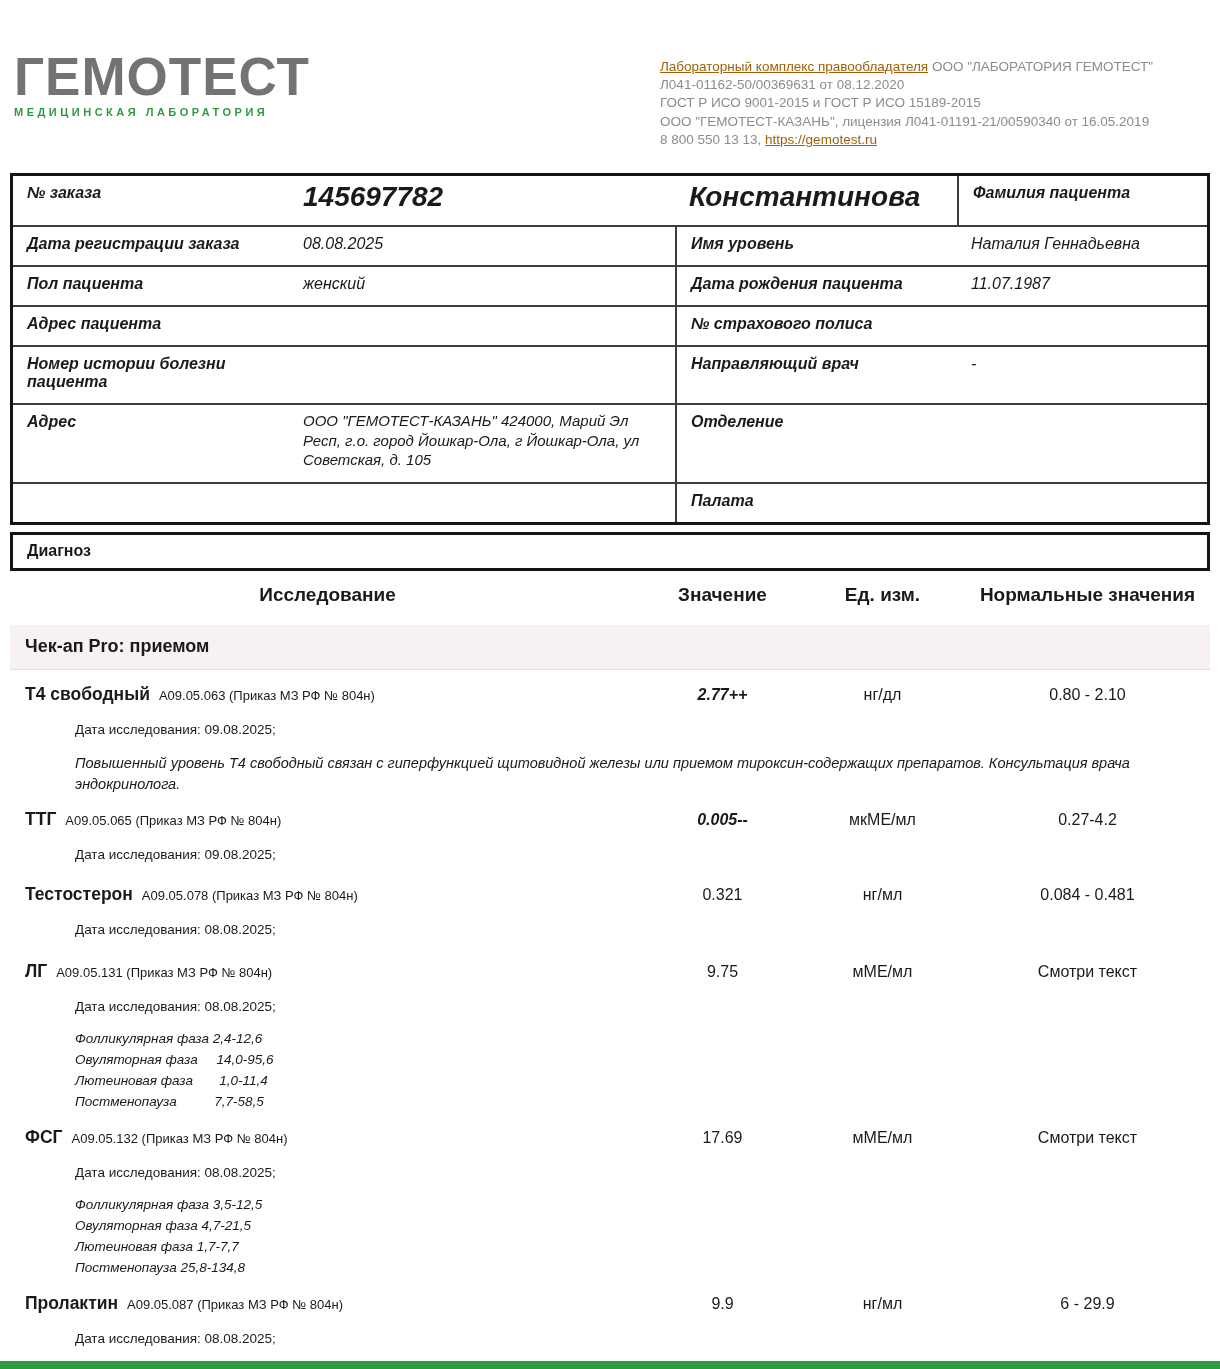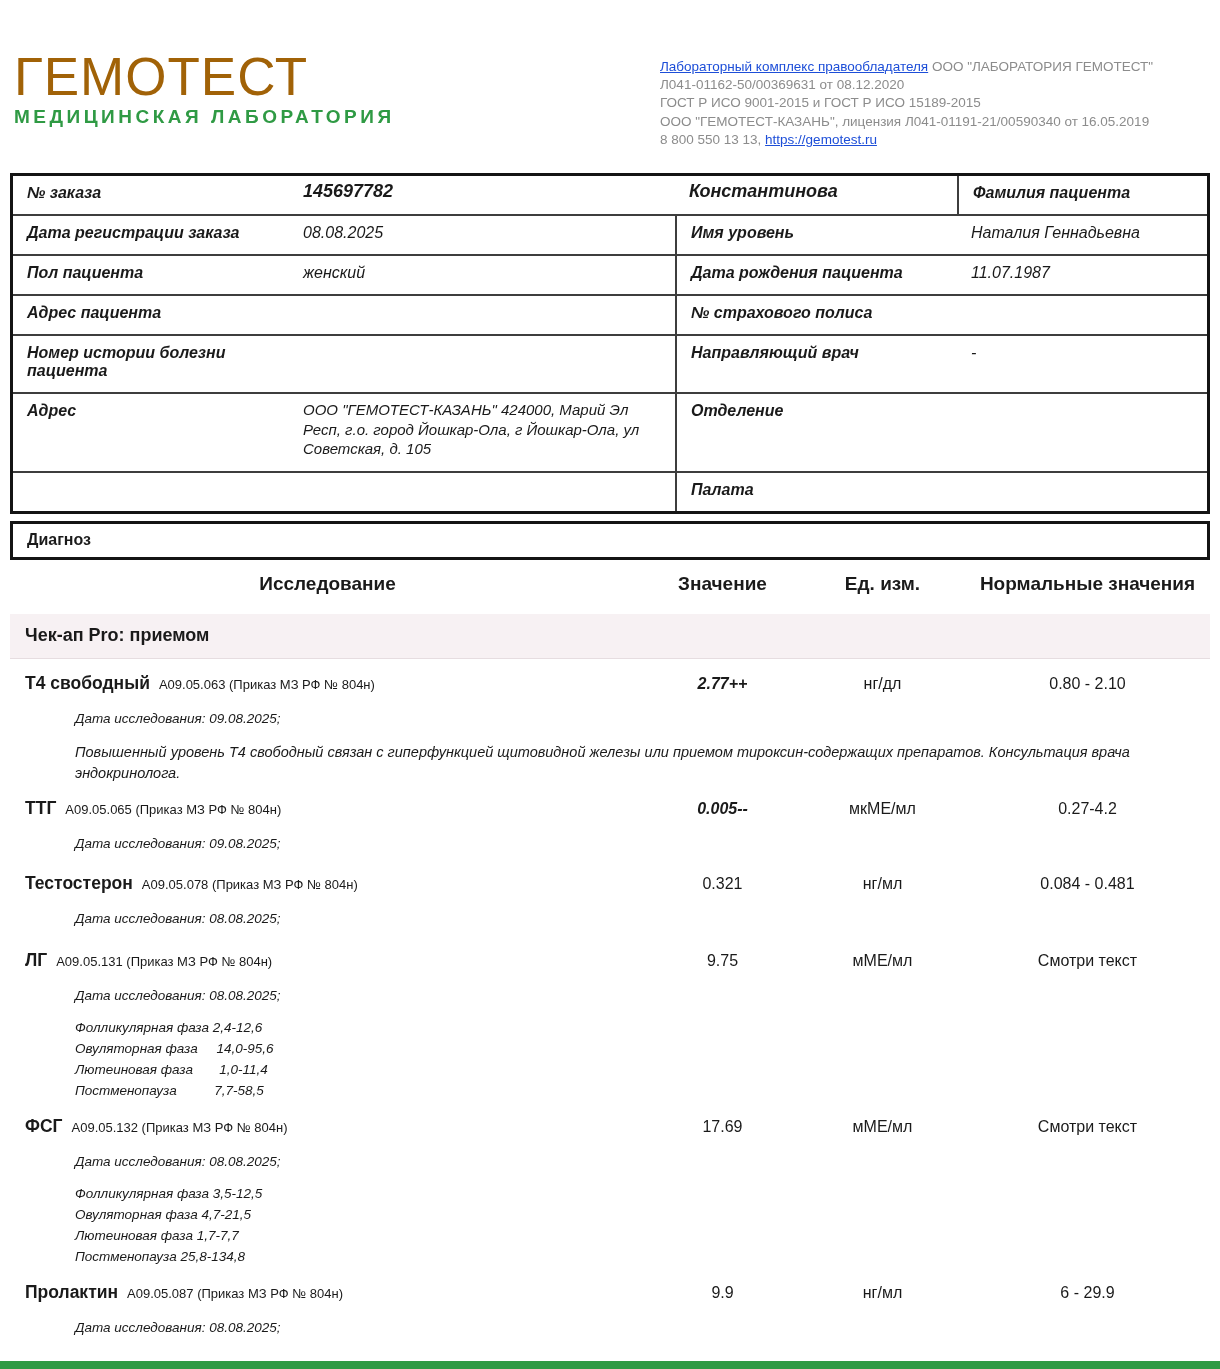--- a/index.html
+++ b/index.html
@@ -1,52 +1,52 @@
 <!DOCTYPE html>
 <html lang="ru"><head>
 <meta charset="utf-8">
 <style>
   * { box-sizing: border-box; margin: 0; padding: 0; }
   body { background: #ffffff; font-family: "Liberation Sans", sans-serif; color: #1a1a1a; }
   .page { width: 1220px; height: 1369px; position: relative; background: #fff; overflow: hidden; }
 
   
   .header { display: flex; padding: 52px 12px 0 14px; }
-  .logo-title { font-size: 53px; font-weight: normal; color: #a16207; letter-spacing: 1px; line-height: 0.95; }
-  .logo-subtitle { font-size: 19px; font-weight: bold; color: #2f9a44; letter-spacing: 3.5px; margin-top: 4px; }
+  .logo-title { font-size: 53px; font-weight: bold; color: #737373; letter-spacing: 1px; line-height: 0.95; }
+  .logo-subtitle { font-size: 11px; font-weight: bold; color: #2f9a44; letter-spacing: 3.5px; margin-top: 4px; }
   .org-info { margin-left: auto; width: 548px; font-size: 13.5px; color: #8c8c8c; line-height: 1.35; padding-top: 6px; }
-  .org-info a { color: #1d4ed8; text-decoration: underline; }
+  .org-info a { color: #a16207; text-decoration: underline; }
 
   
   .ptable { margin: 24px 10px 0 10px; border: 3px solid #141414; display: grid;
             grid-template-columns: 276px 386px 282px 1fr; }
   .pcell { padding: 8px 10px 12px 14px; font-size: 16px; display: flex; align-items: flex-start; font-style: italic; }
   .pcell.lbl { font-weight: bold; }
-  .pcell.big { font-size: 18px; font-weight: bold; padding-top: 5px; }
+  .pcell.big { font-size: 28px; font-weight: bold; padding-top: 5px; }
   .pcell.addr { font-size: 15px; line-height: 1.3; padding-top: 6px; }
   .rb { border-bottom: 2px solid #3d3d3d; }
   .c3 { border-left: 2px solid #3d3d3d; }
 
   
   .diagnosis { margin: 7px 10px 0 10px; border: 3px solid #141414; padding: 7px 14px 8px; font-size: 16px; font-weight: bold; }
 
   
   .results { padding: 0 10px; }
   .rgrid { display: grid; grid-template-columns: 1fr 155px 165px 245px; }
   .rhead { padding: 12px 0 10px; }
   .rhead .hcell { font-size: 19px; font-weight: bold; text-align: center; line-height: 1.3; }
   .section-bar { background: #f7f1f3; border-bottom: 1px solid #e6dde0; margin-top: 8px;
                  padding: 11px 0 12px 15px; font-size: 18px; font-weight: bold; }
   .test { padding-top: 14px; }
   .trow { align-items: baseline; padding-left: 15px; }
   .tname { font-size: 17.5px; font-weight: bold; }
   .tcode { font-size: 13px; font-weight: normal; margin-left: 9px; }
   .tval, .tunit, .tnorm { text-align: center; font-size: 16px; }
   .tval.flag { font-weight: bold; font-style: italic; }
-  .tdate { font-style: italic; font-size: 13.5px; margin: 17px 0 2px 65px; }
+  .tdate { font-size: 13.5px; margin: 17px 0 2px 65px; }
   .tcomment { font-style: italic; font-size: 14.5px; margin: 16px 20px 0 65px; line-height: 1.45; }
   .tphases { font-style: italic; font-size: 13.5px; margin: 15px 0 0 65px; line-height: 1.55; }
   .tphases div { white-space: pre; }
 
   
   .footer-bar { position: absolute; left: 0; right: 0; bottom: 0; height: 8px; background: #2f9a44; }
 </style>
 </head>
 <body>
 

